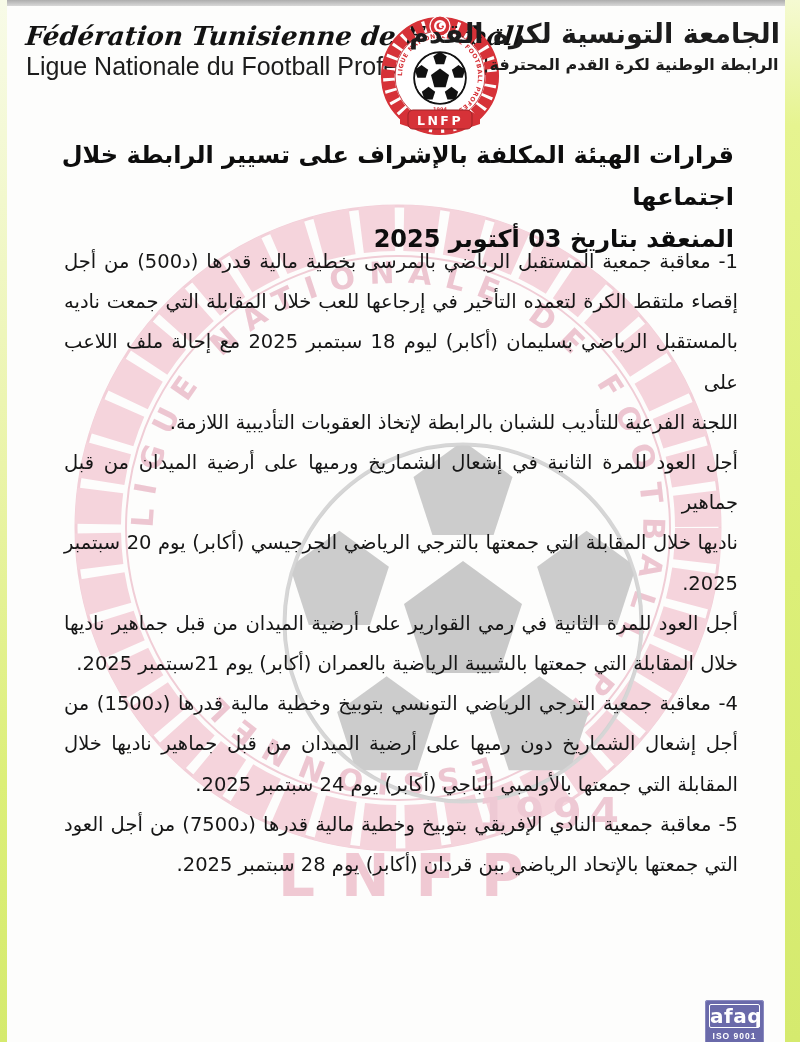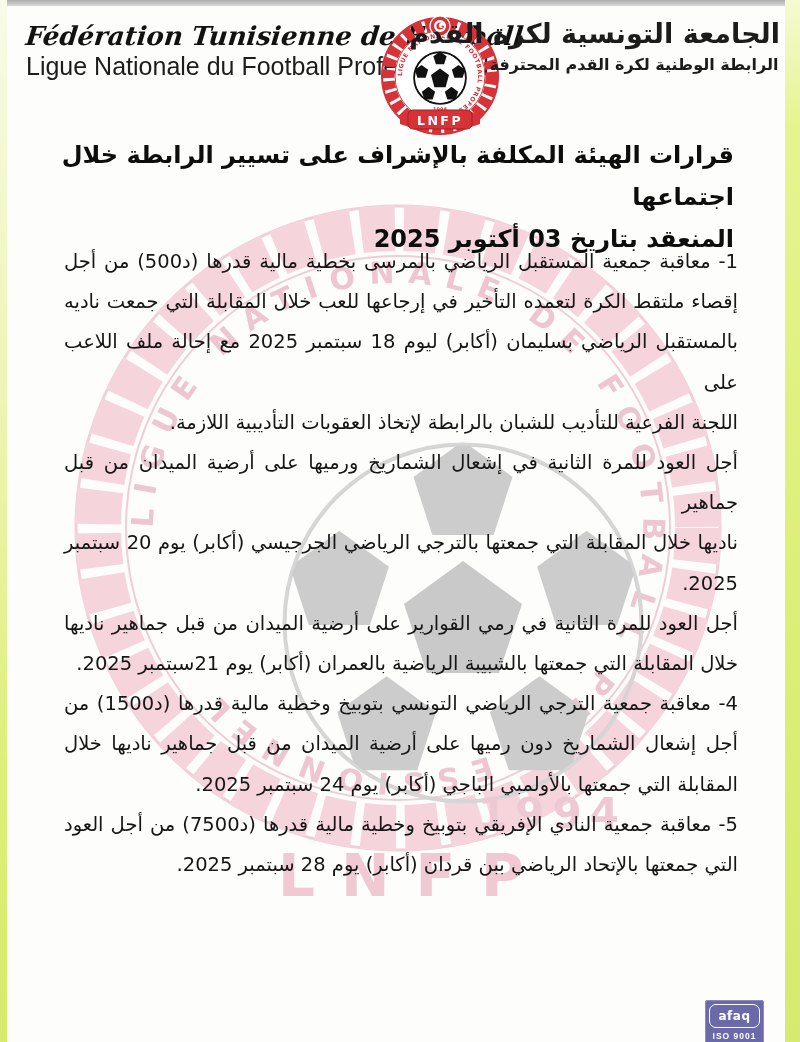--- a/index.html
+++ b/index.html
@@ -36,22 +36,22 @@
 
   
   .doc-body{position:absolute;left:64px;top:242px;width:674px;z-index:2;direction:rtl;
     font-size:19.5px;color:#161616;}
   .doc-body .line{line-height:40.2px;text-align:justify;text-align-last:justify;white-space:nowrap0;}
   .doc-body .line.last{text-align-last:right;}
 
   
   .afaq{position:absolute;left:705px;top:1000px;width:59px;height:62px;z-index:4;
     background:#6a6aaa;border-radius:3px;padding:0;box-shadow:0 0 0 1px #8a8ac0 inset;}
-  .afaq-inner{margin:4px 4px 2px 4px;border:1.5px solid #ffffff;border-radius:7px;
-    text-align:center;color:#ffffff;font-weight:bold;font-size:12px;line-height:22px;
+  .afaq-inner{margin:4px 4px 2px 4px;border:1.5px solid #ffffff;border-radius:2px;
+    text-align:center;color:#ffffff;font-weight:bold;font-size:20px;line-height:22px;
     font-family:"DejaVu Sans",sans-serif;letter-spacing:.5px;}
   .afaq-iso{text-align:center;color:#ffffff;font-size:8.5px;font-weight:bold;
     letter-spacing:1px;line-height:12px;font-family:"Liberation Sans",sans-serif;}
 </style>
 </head>
 <body>
 
 <div class="page">
 
   <div class="edge-top"></div>

